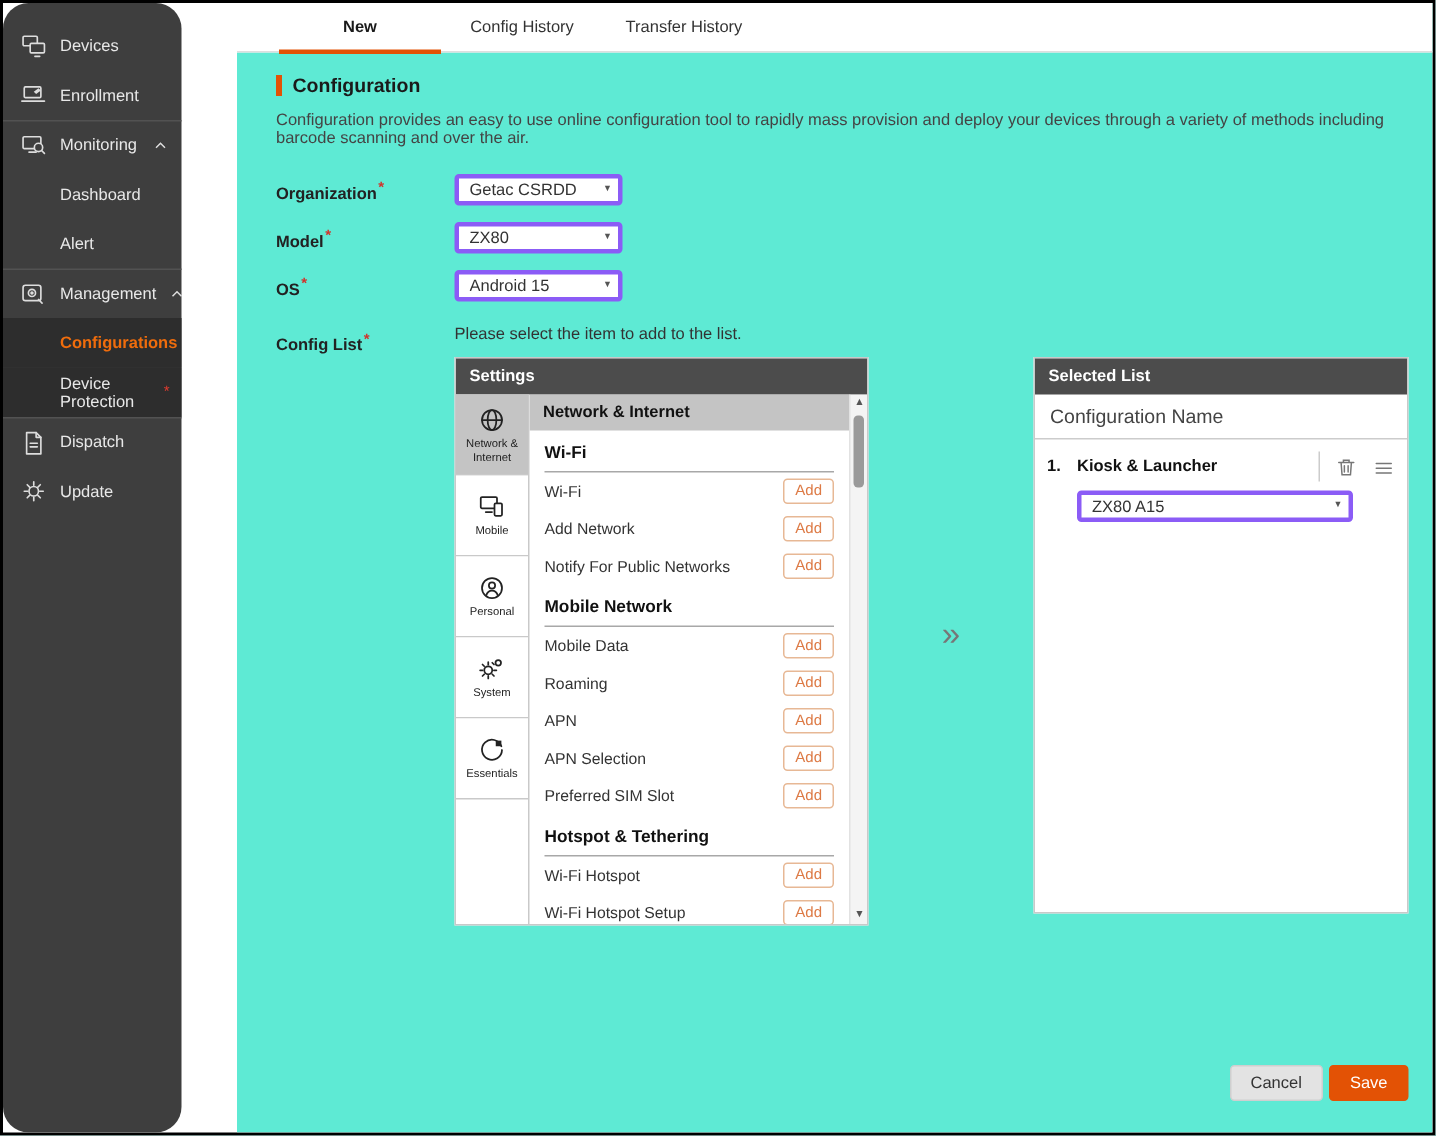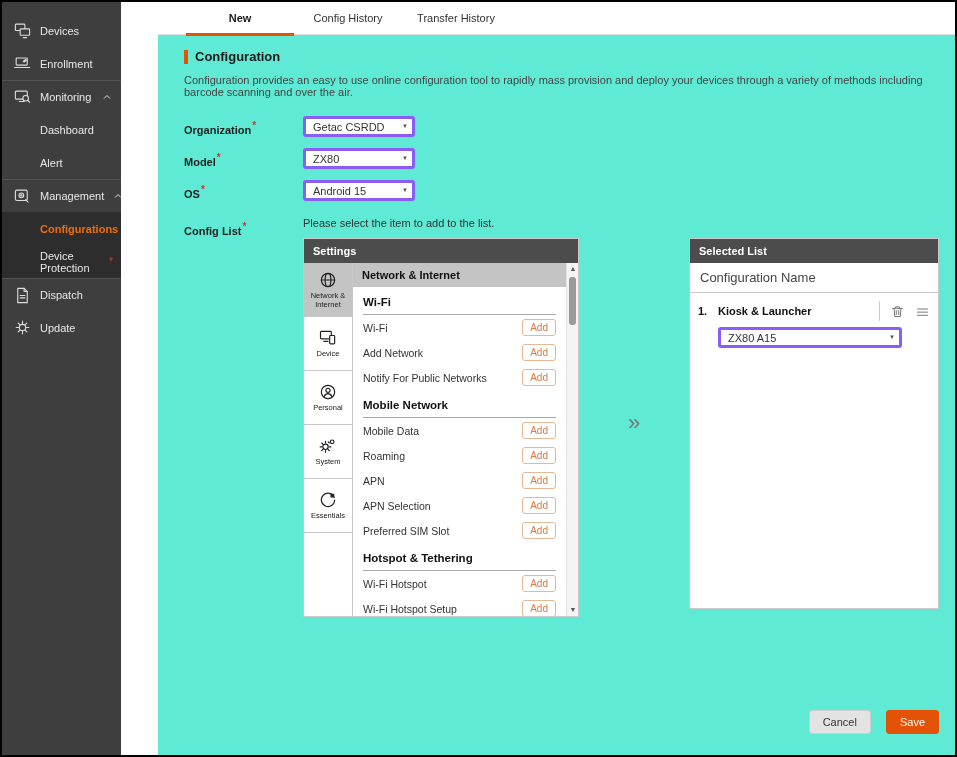--- a/index.html
+++ b/index.html
@@ -1,21 +1,21 @@
 <!DOCTYPE html>
 <html><head>
 <meta charset="utf-8">
 <style>
   * { margin:0; padding:0; box-sizing:border-box; }
   html,body { background:#888; }
   body { font-family:"Liberation Sans", sans-serif; }
   .screen { width:957px; height:757px; background:#fff; border:2px solid #000; display:flex; overflow:hidden; position:relative; }
 
   
-  .sidebar { width:119px; flex-shrink:0; background:#3e3e3e; color:#e8e8e8; padding-top:12px; font-size:11px; }
+  .sidebar { width:119px; flex-shrink:0; background:#3e3e3e; color:#e8e8e8; padding-top:12px; font-size:11px;border-radius:17px; }
   .sb-item { height:33px; display:flex; align-items:center; gap:8px; padding:0 8px 0 10px; cursor:pointer; position:relative; }
   .sb-item .sb-icon { width:20px; height:20px; flex-shrink:0; display:flex; align-items:center; justify-content:center; }
   .sb-item .sb-icon svg { width:19px; height:19px; stroke:#ddd; fill:none; stroke-width:1.4; stroke-linecap:round; stroke-linejoin:round; }
   .sb-item .chev { margin-left:auto; width:12px; height:12px; }
   .sb-item .chev svg { width:12px; height:12px; stroke:#ddd; fill:none; stroke-width:2; }
   .sb-sub { padding-left:38px; }
   .sb-sep { border-top:1px solid #525252; }
   .sb-dark { background:#2d2d2d; }
   .sb-active { color:#ef6c0c; font-weight:bold; }
   .sb-badge { color:#e03b2f; font-size:10px; vertical-align:super; margin-left:2px; }
@@ -75,21 +75,21 @@
   .sel-item { padding:8px 8px 0 8px; }
   .sel-item-top { display:flex; align-items:center; }
   .sel-idx { font-size:11px; font-weight:bold; color:#111; width:20px; }
   .sel-name { font-size:11px; font-weight:bold; color:#111; flex:1; }
   .sel-icons { display:flex; align-items:center; gap:10px; border-left:1px solid #ccc; padding-left:10px; height:20px; }
   .sel-icons svg { width:15px; height:15px; stroke:#777; fill:none; stroke-width:1.6; stroke-linecap:round; cursor:pointer; }
   .sel-item .sel { margin:6px 0 0 20px; }
   .sel.w170 select { width:184px; }
 
   
-  .footer-actions { position:absolute; right:16px; bottom:21px; display:flex; gap:15px; }
+  .footer-actions { position:absolute; right:16px; bottom:21px; display:flex; gap:4px; }
   .btn { border-radius:3px; font-size:11px; padding:5px 13px; cursor:pointer; font-family:"Liberation Sans",sans-serif; }
   .btn-cancel { background:#e3e3e3; border:1px solid #cfcfcf; color:#333; }
   .btn-save { background:#e35205; border:1px solid #e35205; color:#fff; }
 </style>
 </head>
 <body>
 
 <div class="screen">
 
   <aside class="sidebar">
@@ -226,21 +226,21 @@
                         <path d="M4 12h16"></path>
                       </svg>
                     <span>Network &amp; Internet</span>
                   </div>
                   <div class="stab">
                     <svg viewBox="0 0 24 24">
                         <rect x="3" y="4" width="13" height="9" rx="1"></rect>
                         <path d="M7 16h5"></path>
                         <rect x="14" y="9" width="6" height="10" rx="1" fill="#fff"></rect>
                       </svg>
-                    <span>Device</span>
+                    <span>Mobile</span>
                   </div>
                   <div class="stab">
                     <svg viewBox="0 0 24 24">
                         <circle cx="12" cy="12" r="8"></circle>
                         <circle cx="12" cy="10" r="2.5"></circle>
                         <path d="M7.5 17.5c.8-2.3 2.5-3.5 4.5-3.5s3.7 1.2 4.5 3.5"></path>
                       </svg>
                     <span>Personal</span>
                   </div>
                   <div class="stab">

